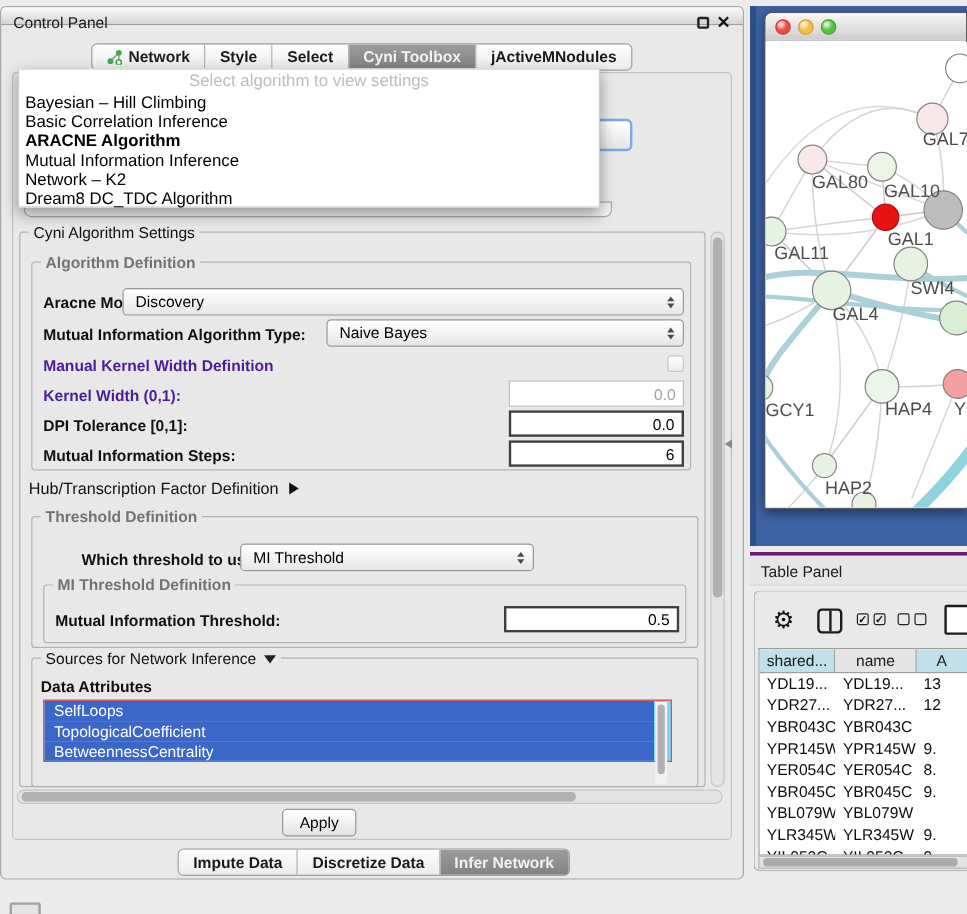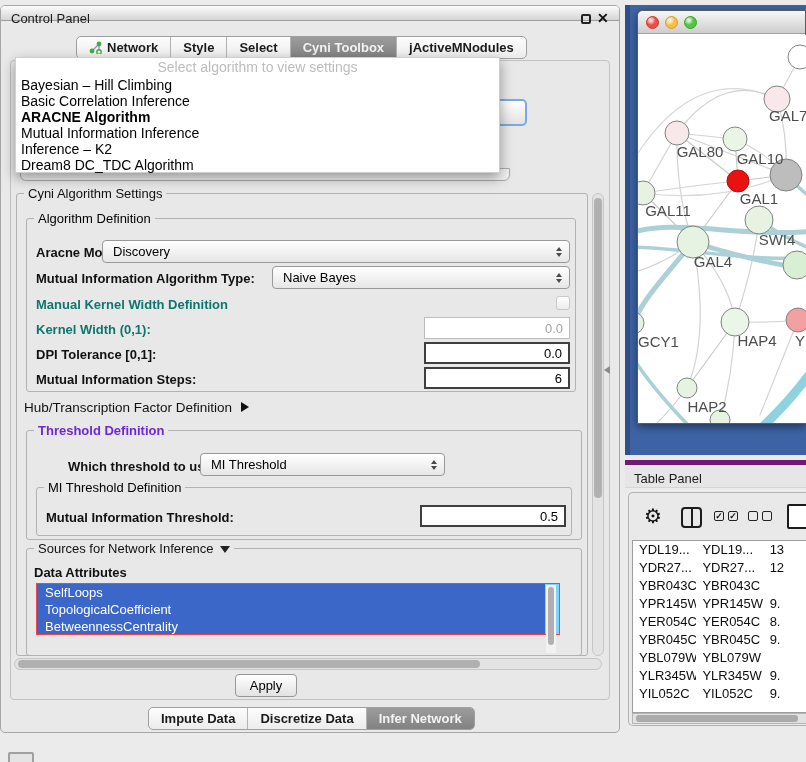--- a/index.html
+++ b/index.html
@@ -38,25 +38,25 @@
   .pi.bold { font-weight:bold; }
 
   .combo-fragment { left:486px; top:99px; width:41px; height:27px; border:2px solid #7aa8e8;
                     border-radius:5px; background:linear-gradient(#fff,#e3e3e3); z-index:10; }
   .hidden-combo-sliver { left:20px; top:168px; width:490px; height:13px; background:#f2f2f2;
                          border:1px solid #ababab; border-radius:0 0 6px 6px; z-index:5; }
 
   
   .group { border:1px solid #b2b2b2; border-radius:3px; }
   .legend { position:absolute; font-size:13px; line-height:13px; background:#e8e8e8; padding:0 4px; z-index:2; }
-  .legend.blue { color:#000000; font-weight:normal; }
-  .legend.green { color:#6d28d9; font-weight:bold; }
+  .legend.blue { color:#737373; font-weight:bold; }
+  .legend.green { color:#737373; font-weight:bold; }
   .lbl { position:absolute; font-size:13px; color:#111; white-space:nowrap; }
   .b { font-weight:bold; }
-  .dis { color:#0f766e; }
+  .dis { color:#4c1d95; }
 
   .combo { position:absolute; height:23px; border:1px solid #999; border-radius:4px;
            background:linear-gradient(#ffffff,#e6e6e6); }
   .combo .tx { position:absolute; left:10px; top:0; line-height:21px; font-size:13px; color:#000; }
   .spin { position:absolute; right:7px; top:50%; transform:translateY(-50%); display:flex;
           flex-direction:column; gap:2px; }
   .spin i { display:block; width:0; height:0; border-left:3.5px solid transparent; border-right:3.5px solid transparent; }
   .spin .u { border-bottom:4px solid #4a4a4a; }
   .spin .d { border-top:4px solid #4a4a4a; }
 
@@ -95,21 +95,21 @@
   .mac-titlebar { left:638px; top:11px; width:167px; height:23px;
                   background:linear-gradient(#f7f7f7,#cdcdcd); border-bottom:1px solid #a2a2a2;
                   border-radius:5px 0 0 0; }
   .light { position:absolute; width:13px; height:13px; border-radius:50%; top:16px; }
   .light.red { left:646px; background:radial-gradient(circle at 35% 30%, rgba(255,255,255,.75) 0 12%, rgba(255,255,255,0) 45%), #ee4d43; border:1px solid #c43b33; }
   .light.yellow { left:665px; background:radial-gradient(circle at 35% 30%, rgba(255,255,255,.75) 0 12%, rgba(255,255,255,0) 45%), #f8bd45; border:1px solid #d69c2b; }
   .light.green { left:684px; background:radial-gradient(circle at 35% 30%, rgba(255,255,255,.75) 0 12%, rgba(255,255,255,0) 45%), #52c43e; border:1px solid #3aa42a; }
   .net-canvas { left:638px; top:35px; width:168px; height:388px; background:#fff; overflow:hidden; }
 
   .tp-bar { left:625px; top:460px; width:181px; height:28px; background:#e6e6e6;
-            border-top:5px solid #701a75; border-bottom:1px solid #d6d6d6; }
+            border-top:3px solid #701a75; border-bottom:1px solid #d6d6d6; }
   .tp-bar span { position:absolute; left:9px; line-height:27px; font-size:13px; color:#1c1c1c; }
   .tp-window { left:628px; top:492px; width:178px; height:234px; background:#e9e9e9;
                border:1px solid #b2b2b2; border-radius:5px 0 0 5px; border-right:none; }
   .gear { position:absolute; left:644px; top:504px; font-size:20px; color:#111; }
   .split-ico { position:absolute; left:681px; top:507px; width:21px; height:21px;
                border:2px solid #1c1c1c; border-radius:4px; }
   .split-ico i { position:absolute; left:8px; top:0; width:2px; height:17px; background:#1c1c1c; }
   .pairbox { position:absolute; display:flex; gap:4px; }
   .pairbox span { width:10px; height:10px; border:1.5px solid #222; border-radius:2px;
                   font-size:9px; line-height:8px; text-align:center; font-weight:bold; color:#111; }
@@ -175,21 +175,21 @@
 
 <div class="abs combo-fragment"></div>
 <div class="abs hidden-combo-sliver"></div>
 
 <div class="abs popup">
   <div class="ph">Select algorithm to view settings</div>
   <div class="pi">Bayesian – Hill Climbing</div>
   <div class="pi">Basic Correlation Inference</div>
   <div class="pi bold">ARACNE Algorithm</div>
   <div class="pi">Mutual Information Inference</div>
-  <div class="pi">Inference – K2</div>
+  <div class="pi">Network – K2</div>
   <div class="pi">Dream8 DC_TDC Algorithm</div>
 </div>
 
 <div class="abs group" style="left:16px; top:193px; width:572px; height:463px;"></div>
 <span class="legend" style="left:24px; top:187px;">Cyni Algorithm Settings</span>
 
 <div class="abs sbar-v" style="left:592px; top:193px; width:12px; height:463px;">
   <div class="sbar-thumb" style="left:1px; top:4px; width:8px; height:300px;"></div>
 </div>
 
@@ -368,20 +368,25 @@
     <span>✓</span>
     <span>✓</span>
   </span>
 <span class="pairbox" style="left:748px; top:511px;">
     <span></span>
     <span></span>
   </span>
 <span class="doc-ico"></span>
 
 <div class="abs table-box">
+  <div class="thead">
+    <div class="th c1">shared...</div>
+    <div class="th c2">name</div>
+    <div class="th c3">A</div>
+  </div>
   <div id="table-rows">
       <div class="trow">
         <div class="tcell c1">YDL19...</div>
         <div class="tcell c2">YDL19...</div>
         <div class="tcell c3">13</div>
       </div>
       <div class="trow">
         <div class="tcell c1">YDR27...</div>
         <div class="tcell c2">YDR27...</div>
         <div class="tcell c3">12</div>

